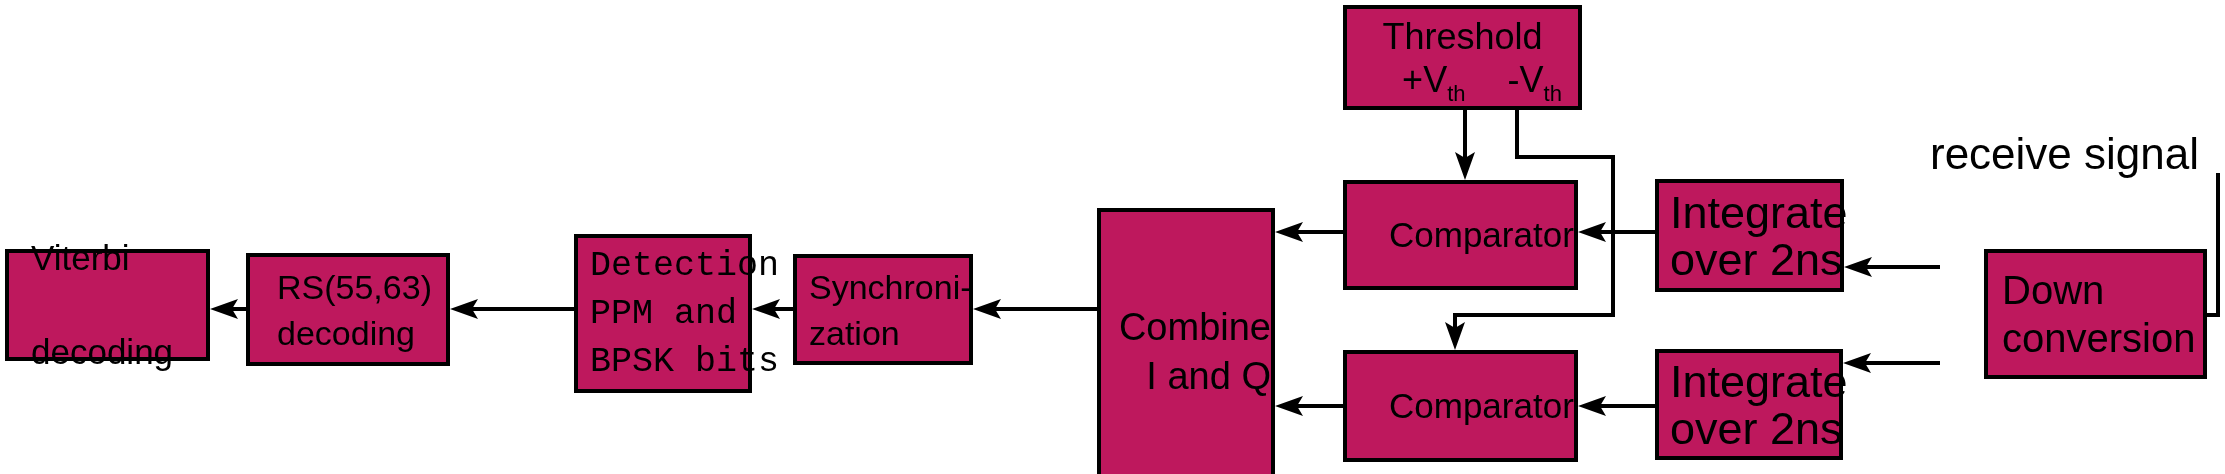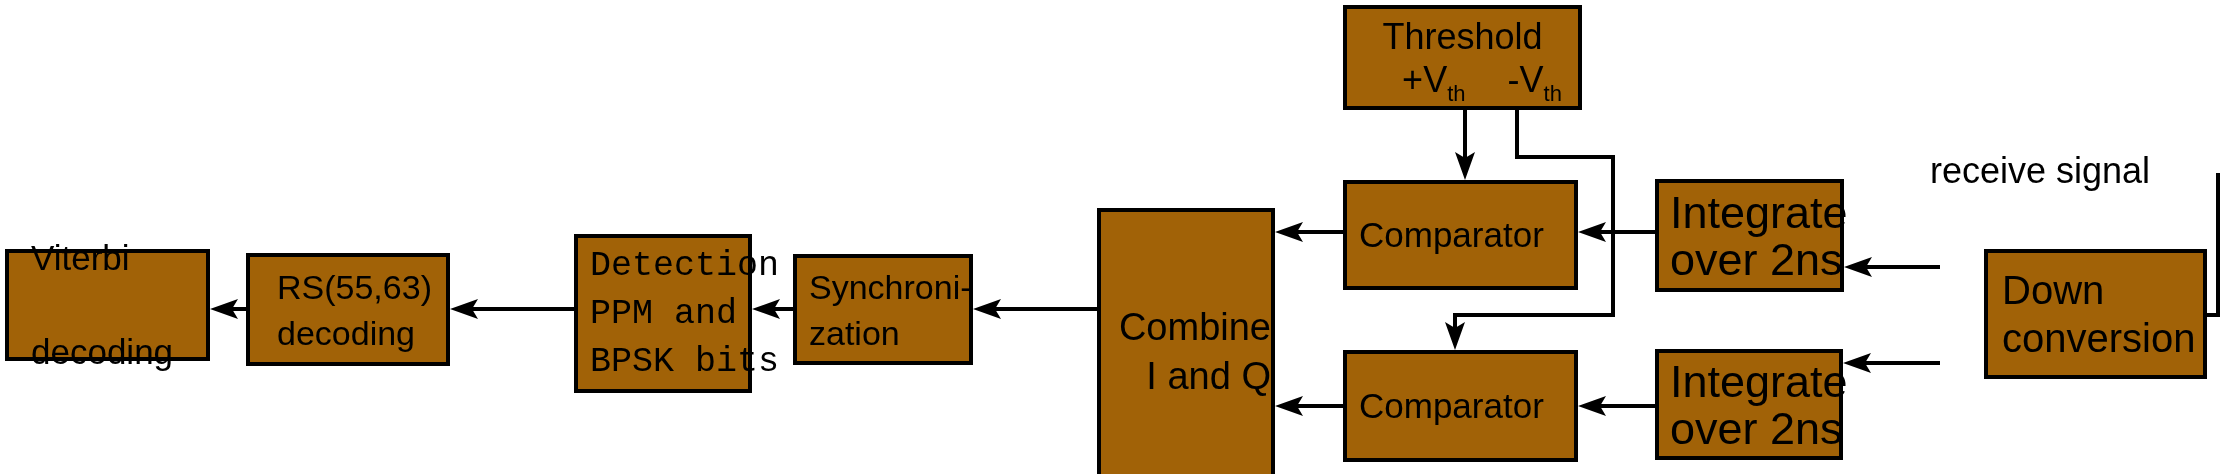--- a/index.html
+++ b/index.html
@@ -10,47 +10,47 @@
     font-family:"Liberation Sans", sans-serif;
     color:#000;
     overflow:hidden;
   }
   svg.wires{position:absolute;left:0;top:0;}
   svg.wires polyline, svg.wires line{stroke:#000;stroke-width:4;fill:none;}
   svg.wires polygon{fill:#000;stroke:none;}
   .node{
     position:absolute;
     border:4px solid #000;
-    background:#a16207;
+    background:#be185d;
     box-sizing:border-box;
     display:flex;
     flex-direction:column;
     justify-content:center;
     font-size:35px;
     line-height:46px;
     white-space:nowrap;
   }
   .n-viterbi   .ln{padding-left:22px;}
   .n-rs        .ln{padding-left:27px;font-size:34px;}
   .n-detection .ln{padding-left:12px;font-family:Liberation Mono, monospace;}
   .n-detection {line-height:48px;}
   .n-sync      .ln{padding-left:12px;font-size:34px;}
   .n-combine   {text-align:right;font-size:38px;line-height:49px;margin-top:30px;}
-  .n-comparator .ln{padding-left:12px;}
+  .n-comparator .ln{padding-left:25px;margin-left:17px;}
   .n-integrate .ln{padding-left:11px;font-size:45px;}
   .n-integrate {line-height:47px;}
   .n-downconv  .ln{padding-left:14px;font-size:40px;}
   .n-downconv  {line-height:48px;margin-left:44px;}
   .n-threshold {text-align:center;font-size:36px;line-height:43px;}
   .th-row{display:flex;justify-content:center;gap:42px;margin-left:39px;}
   .th-row sub{font-size:22px;line-height:0;vertical-align:-9px;}
   .receive-label{
     position:absolute;
-    left:1930px;top:150px;
-    font-size:36px;
+    left:1930px;top:129px;
+    font-size:44px;
     white-space:nowrap;
   }
 </style>
 </head>
 <body>
 
 <div class="canvas">
 
   <svg class="wires" width="2225" height="474">
 

